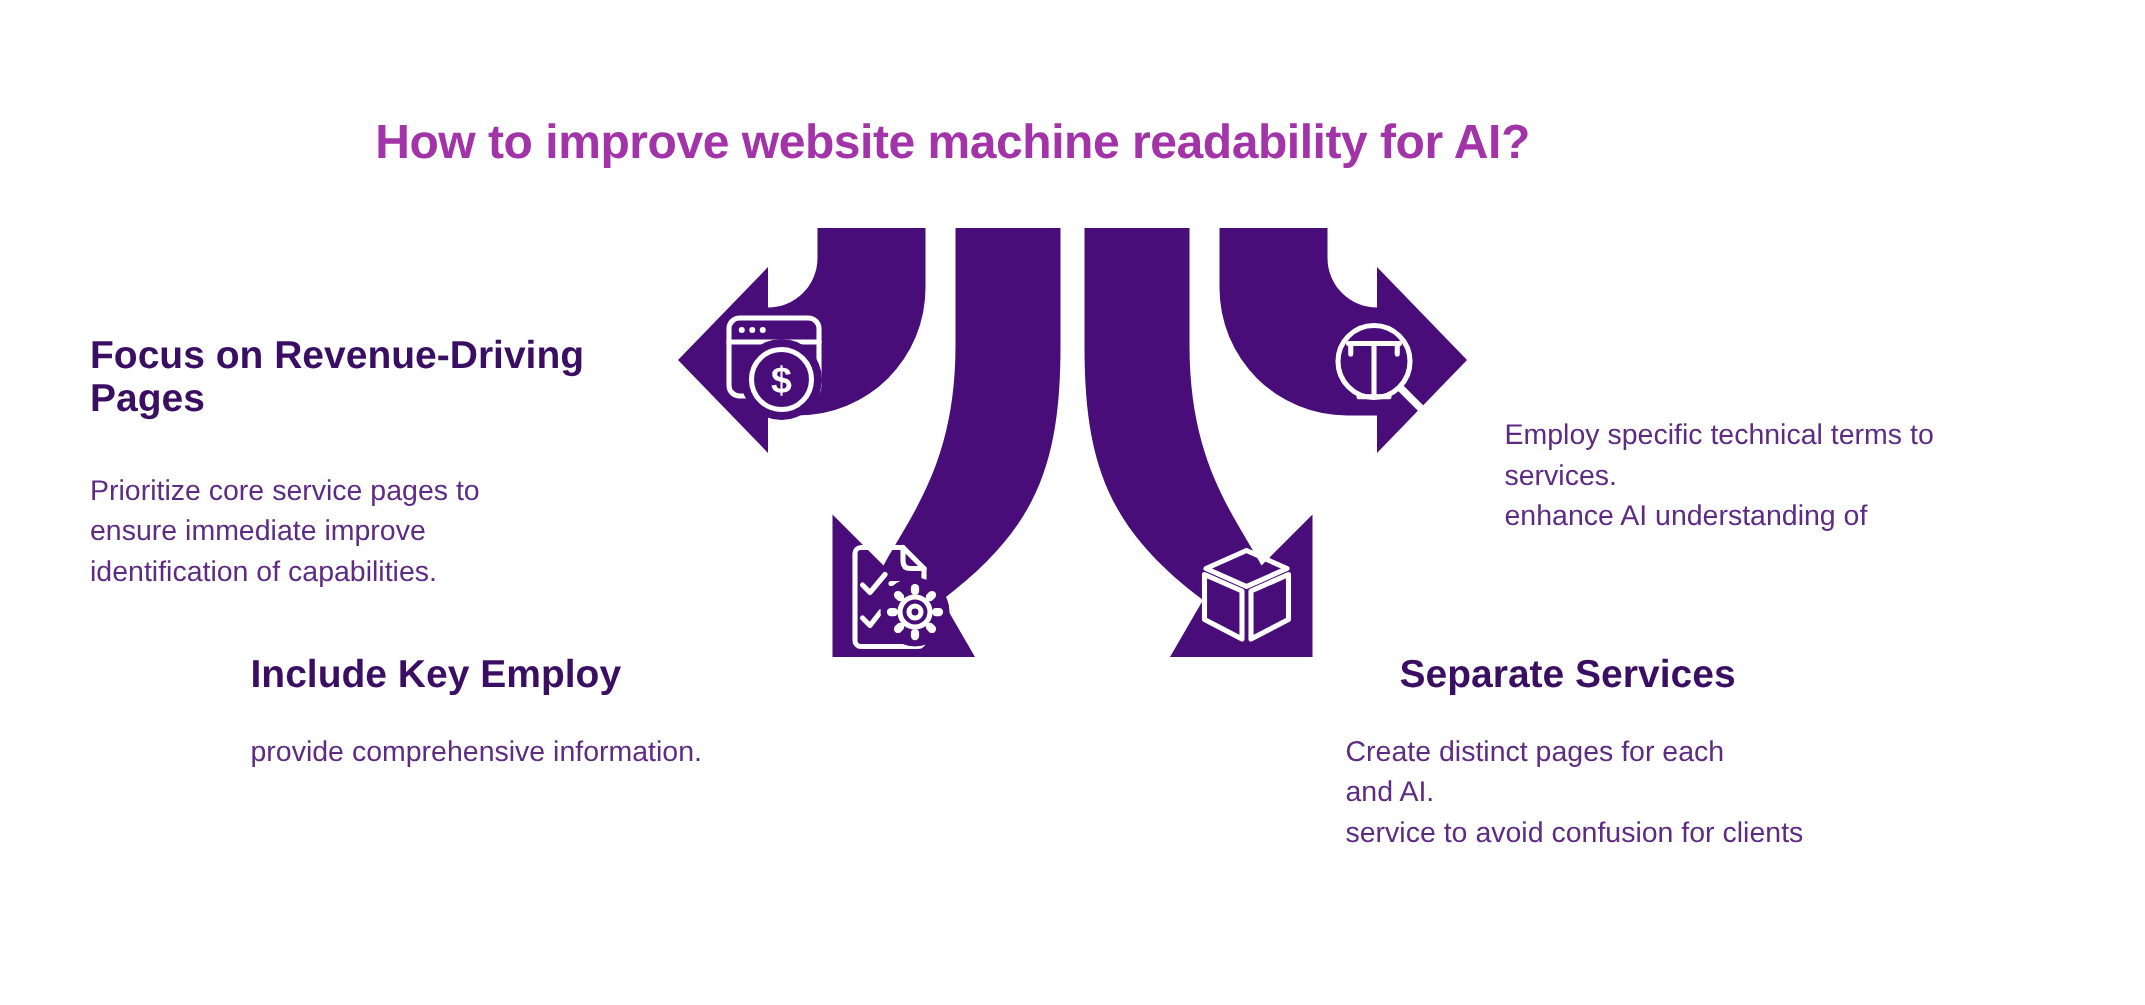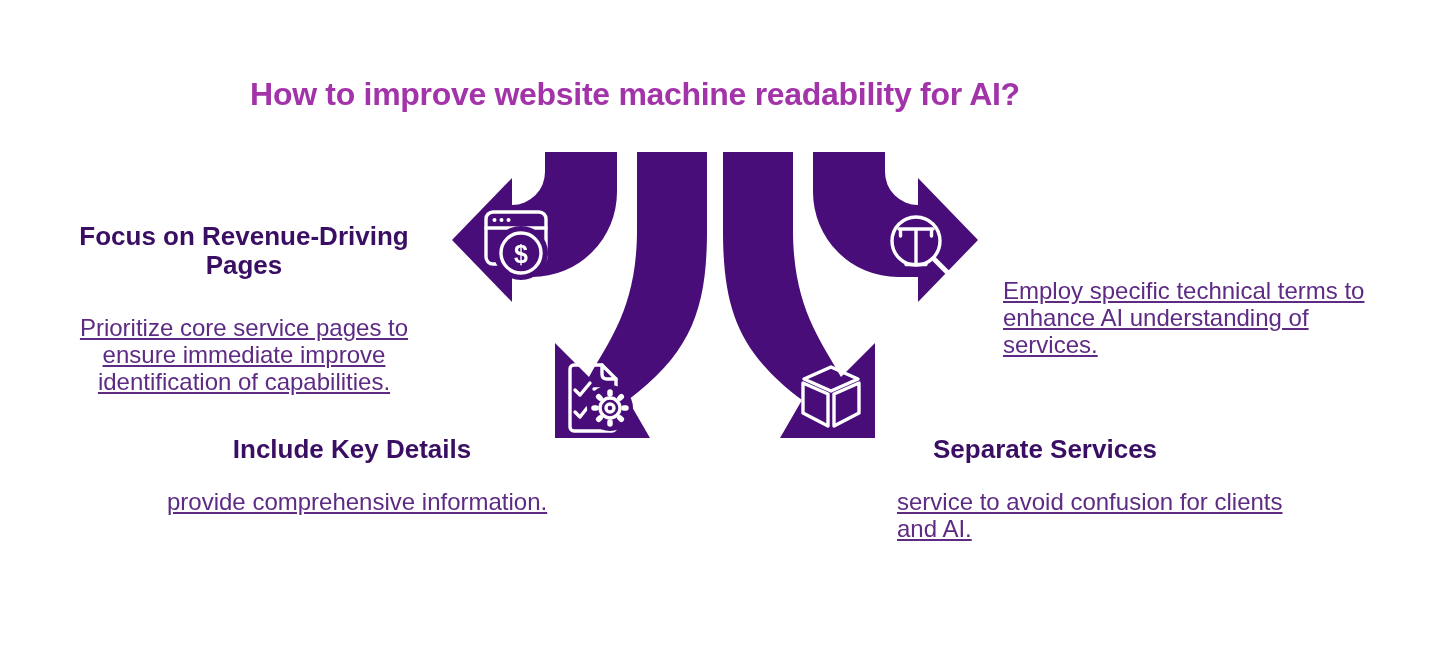--- a/index.html
+++ b/index.html
@@ -3,23 +3,23 @@
 <meta charset="utf-8">
 <style>
   html,body{margin:0;padding:0;}
   body{width:1430px;height:670px;overflow:hidden;font-family:"Liberation Sans",sans-serif;}
   .page{position:absolute;top:0;left:0;width:1430px;height:670px;background:var(--background,#fff);}
   .arrows-svg{position:absolute;top:0;left:0;}
   .title{position:absolute;top:76px;left:0;width:1270px;text-align:center;
          font-size:32px;font-weight:700;letter-spacing:-0.3px;color:var(--title);white-space:nowrap;}
   .heading{position:absolute;font-size:26px;font-weight:700;line-height:29px;
            color:var(--heading);}
-  .bodytext{position:absolute;font-size:24px;line-height:27px;color:var(--body);text-decoration:underline;}
+  .bodytext{position:absolute;font-size:19px;line-height:27px;color:var(--body);}
   .heading div,.bodytext div{white-space:nowrap;}
-  .alignR{text-align:center;}
+  .alignR{text-align:left;}
   .h-sec1{top:222px;left:60px;width:368px;}
   .b-sec1{top:314px;left:60px;width:368px;}
   .h-sec2{top:222px;left:1003px;width:420px;}
   .b-sec2{top:277px;left:1003px;width:420px;}
   .h-sec3{top:435px;left:167px;width:370px;}
   .b-sec3{top:488px;left:167px;width:370px;}
   .h-sec4{top:435px;left:897px;width:430px;margin-left:36px;}
   .b-sec4{top:488px;left:897px;width:430px;}
   .arrow{fill:var(--arrow);}
   .istroke{stroke:var(--icon);fill:none;stroke-width:3.4;stroke-linecap:round;stroke-linejoin:round;}
@@ -101,32 +101,33 @@
     <div>Pages</div>
   </div>
   <div class="bodytext b-sec1 alignR">
     <div>Prioritize core service pages to</div>
     <div>ensure immediate improve</div>
     <div>identification of capabilities.</div>
   </div>
 
   <div class="bodytext b-sec2">
     <div>Employ specific technical terms to</div>
+    <div>services.</div>
     <div>enhance AI understanding of</div>
-    <div>services.</div>
   </div>
 
   <div class="heading h-sec3 alignR">
-    <div>Include Key Details</div>
+    <div>Include Key Employ</div>
   </div>
   <div class="bodytext b-sec3 alignR">
     <div>provide comprehensive information.</div>
   </div>
 
   <div class="heading h-sec4">
     <div>Separate Services</div>
   </div>
   <div class="bodytext b-sec4">
+    <div>Create distinct pages for each</div>
+    <div>and AI.</div>
     <div>service to avoid confusion for clients</div>
-    <div>and AI.</div>
   </div>
 
 </div>
 
 </body></html>

